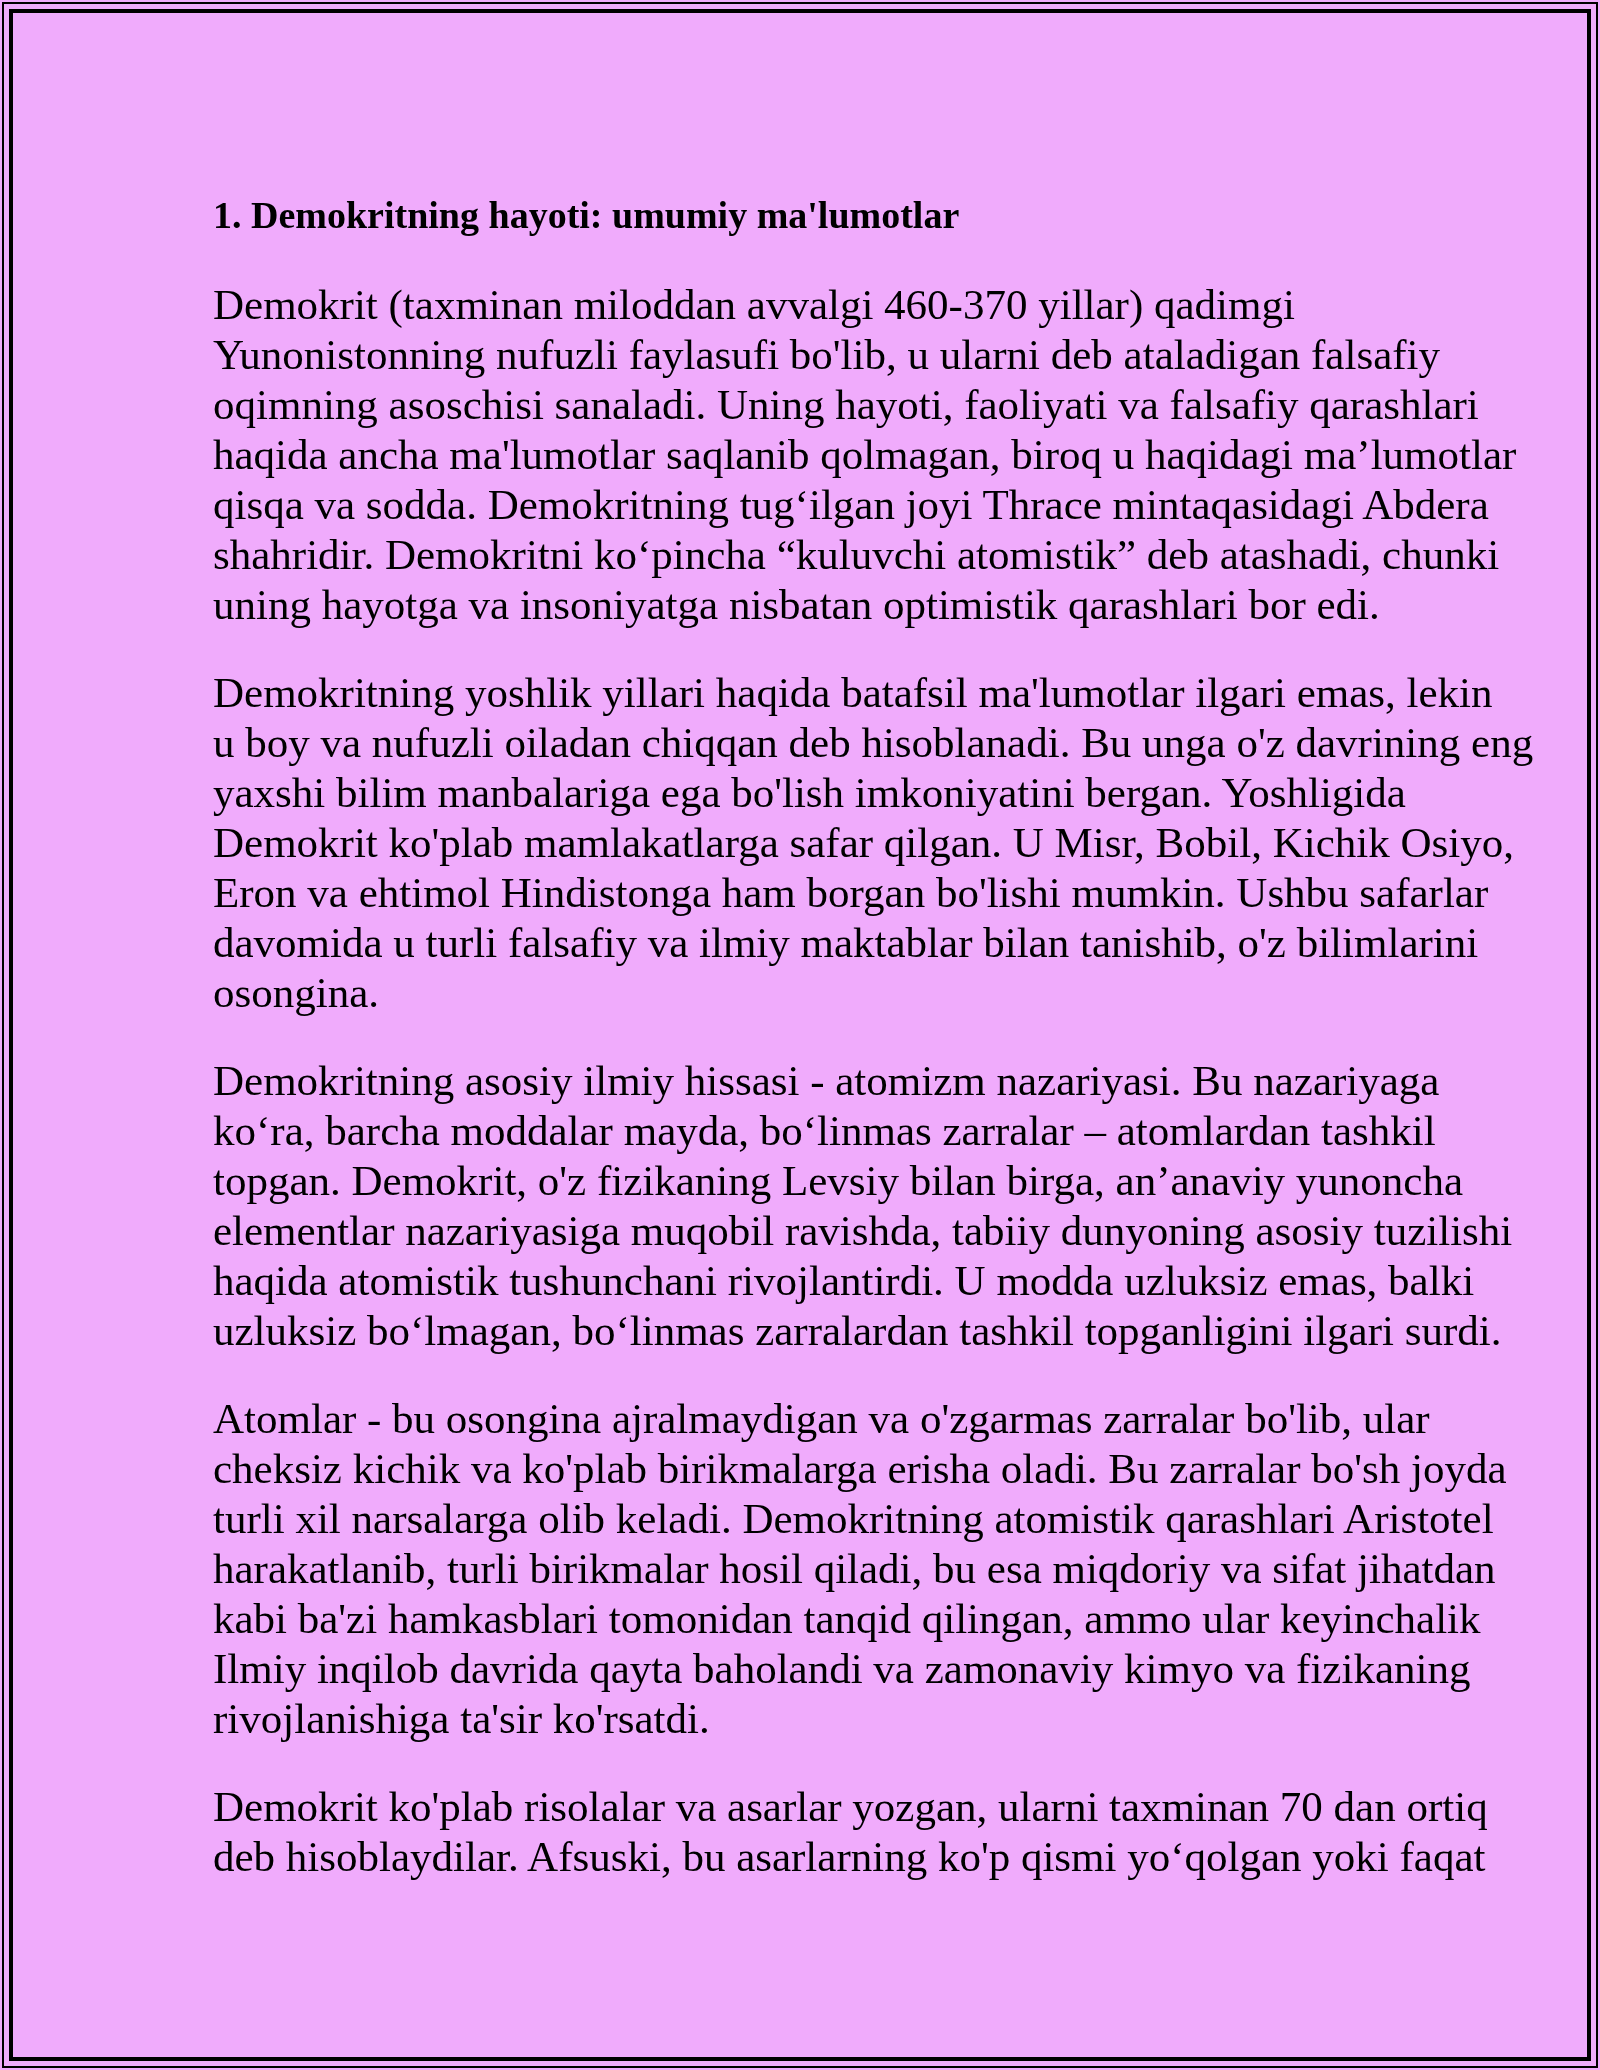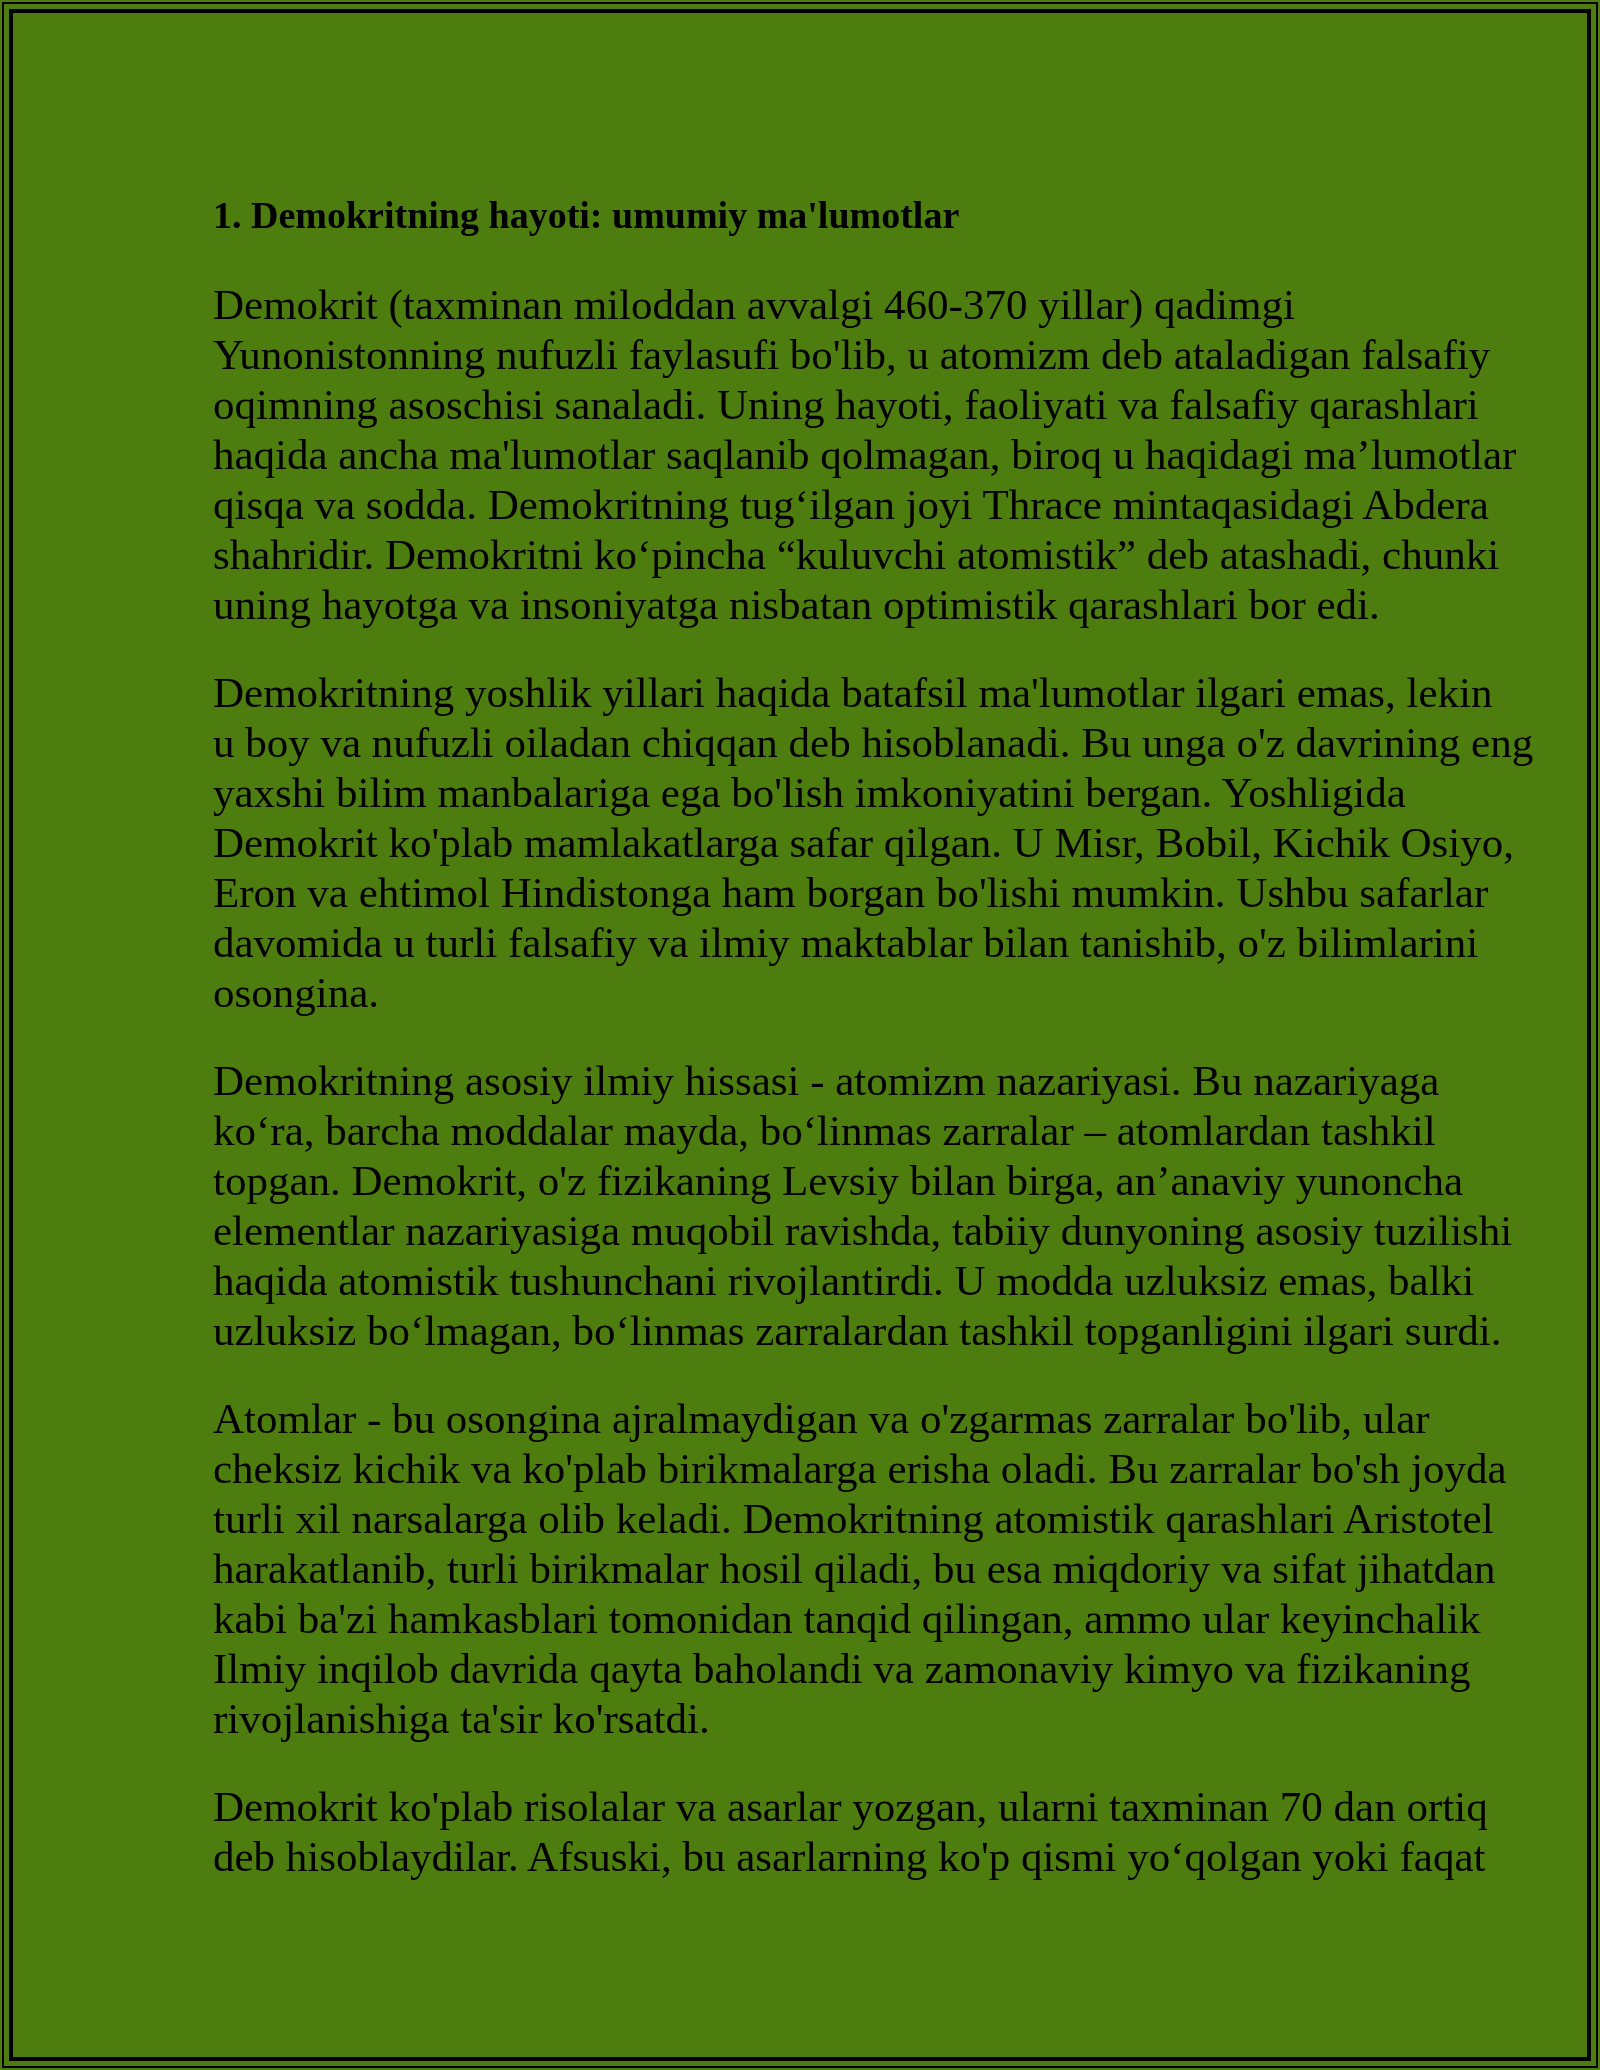--- a/index.html
+++ b/index.html
@@ -4,21 +4,21 @@
 <style>
   html, body {
     margin: 0;
     padding: 0;
     background: #ffffff;
   }
   .page {
     position: relative;
     width: 1600px;
     height: 2070px;
-    background: #4d7c0f;
+    background: #f0abfc;
     font-family: "Liberation Serif", serif;
     color: #000000;
     overflow: hidden;
   }
   .frame-outer {
     position: absolute;
     left: 2px; top: 2px; right: 2px; bottom: 2px;
     border: 2px solid #000000;
     pointer-events: none;
   }
@@ -58,21 +58,21 @@
 
 <div class="page">
   <div class="frame-outer"></div>
   <div class="frame-inner"></div>
 
   <div class="content">
     <h1 class="heading">1. Demokritning hayoti: umumiy ma'lumotlar</h1>
 
     <div class="para">
       <div class="line">Demokrit (taxminan miloddan avvalgi 460-370 yillar) qadimgi</div>
-      <div class="line">Yunonistonning nufuzli faylasufi bo'lib, u atomizm deb ataladigan falsafiy</div>
+      <div class="line">Yunonistonning nufuzli faylasufi bo'lib, u ularni deb ataladigan falsafiy</div>
       <div class="line">oqimning asoschisi sanaladi. Uning hayoti, faoliyati va falsafiy qarashlari</div>
       <div class="line">haqida ancha ma'lumotlar saqlanib qolmagan, biroq u haqidagi ma’lumotlar</div>
       <div class="line">qisqa va sodda. Demokritning tug‘ilgan joyi Thrace mintaqasidagi Abdera</div>
       <div class="line">shahridir. Demokritni ko‘pincha “kuluvchi atomistik” deb atashadi, chunki</div>
       <div class="line">uning hayotga va insoniyatga nisbatan optimistik qarashlari bor edi.</div>
     </div>
 
     <div class="para">
       <div class="line">Demokritning yoshlik yillari haqida batafsil ma'lumotlar ilgari emas, lekin</div>
       <div class="line">u boy va nufuzli oiladan chiqqan deb hisoblanadi. Bu unga o'z davrining eng</div>

